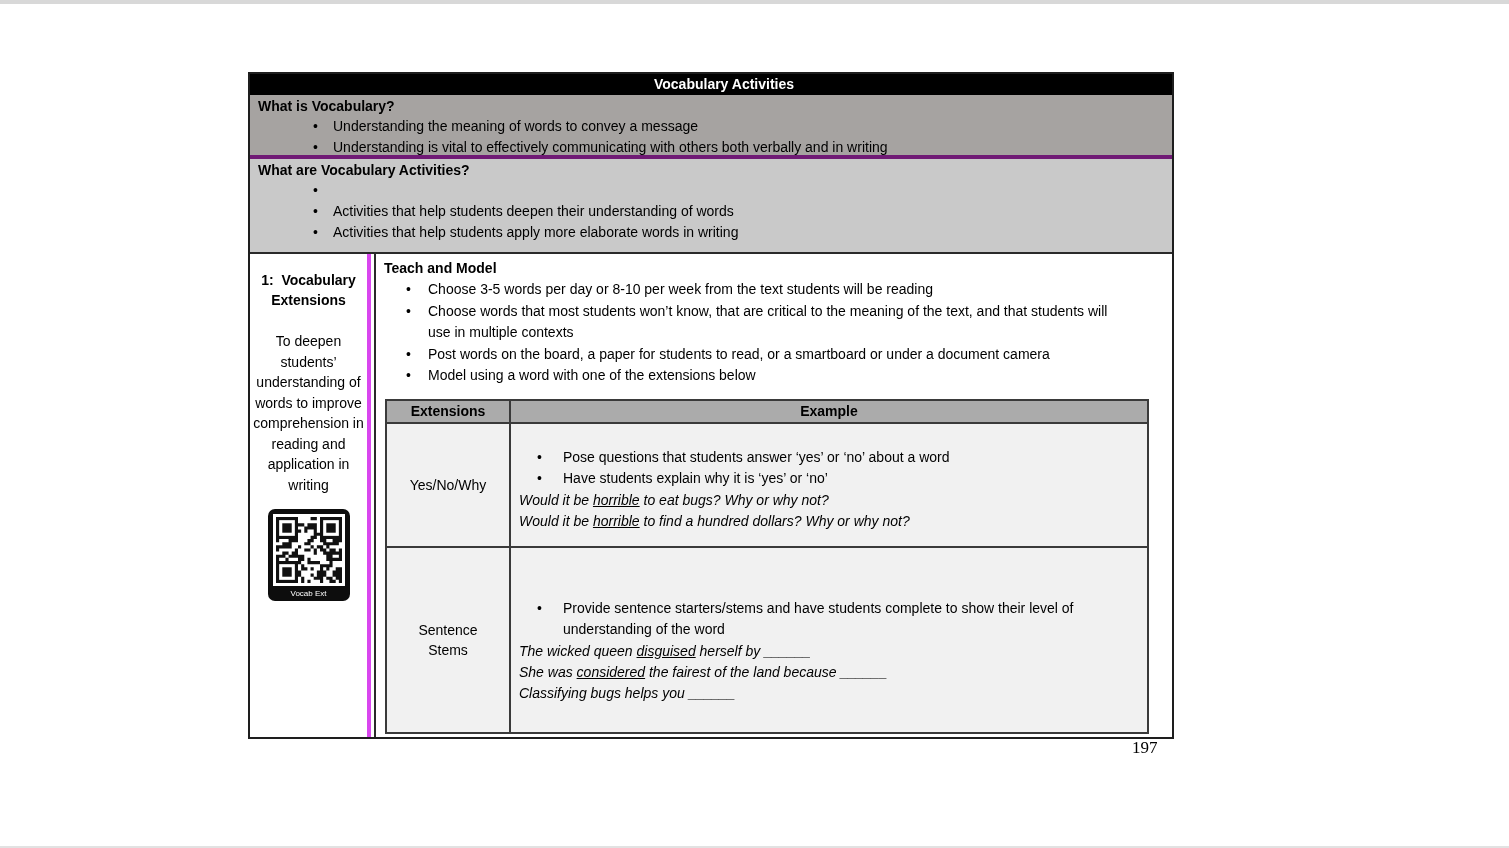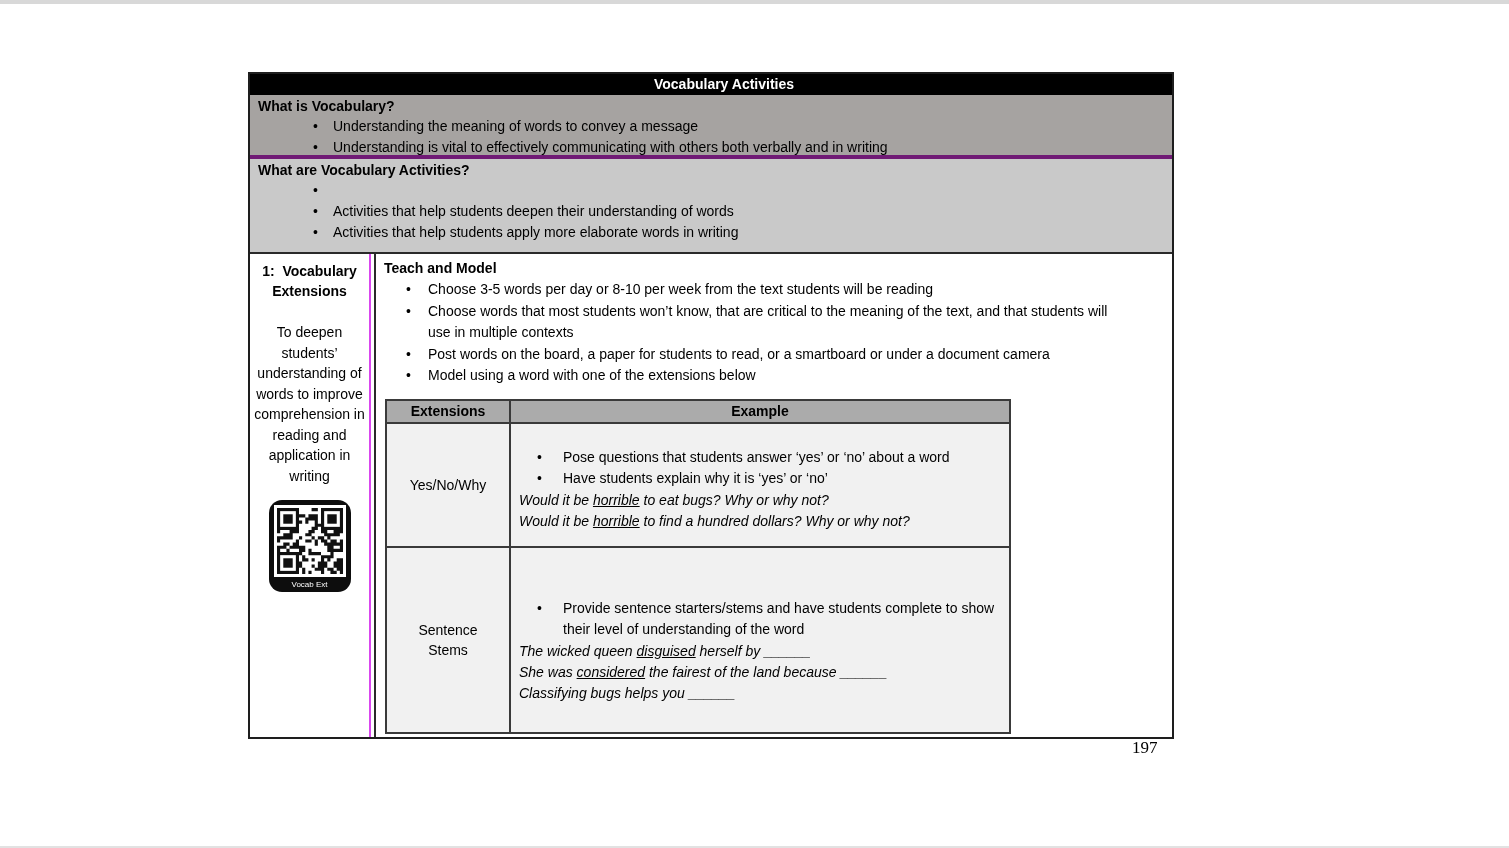--- a/index.html
+++ b/index.html
@@ -25,38 +25,38 @@
   .sec { padding: 1px 8px 0; }
   .sec-heading { font-size: 14px; font-weight: bold; line-height: 20px; }
   .sec1 { height: 64px; background: #a6a3a1; border-bottom: 4px solid #701a75; }
   .sec2 { height: 95px; background: #c9c9c9; border-bottom: 2px solid #2a2a2a; }
 
   .b-row { display: flex; line-height: 21px; font-size: 14px; }
   .sec .b-row .dot { margin-left: 55px; width: 20px; text-align: left; }
   .dot { flex: none; }
 
   .body-row { display: flex; height: 483px; background: #fff; }
-  .left-cell { width: 121px; border-right: 2px solid #d946ef; text-align: center; padding-top: 7px; }
+  .left-cell { width: 121px; border-right: 4px solid #d946ef; text-align: center; padding-top: 16px; }
   .cell-gap { width: 3px; }
   .right-cell { flex: 1; border-left: 2px solid #2a2a2a; padding: 3px 8px 0; }
 
   .act-title { font-weight: bold; font-size: 14px; line-height: 20px; }
   .act-desc { margin-top: 21px; font-size: 14px; line-height: 20.5px; padding: 0 3px; text-align: center; }
 
-  .qr-card { width: 82px; margin: 14px auto 0; background: #0d0d0d; border-radius: 13px; padding: 5px 5px 0; }
+  .qr-card { width: 82px; margin: 14px auto 0; background: #0d0d0d; border-radius: 7px; padding: 5px 5px 0; }
   .qr-white { background: #fff; width: 72px; height: 72px; padding: 3px; }
   .qr-label { color: #fff; font-size: 8px; line-height: 15px; text-align: center; }
 
   .tm-heading { font-size: 14px; font-weight: bold; line-height: 22px; }
   .tm .b-row { line-height: 21.5px; }
   .tm .dot { margin-left: 22px; width: 22px; }
   .tm .b-text { max-width: 680px; }
 
   table.ext-table {
-    margin: 12px 0 0 1px; width: 626px;
+    margin: 12px 0 0 1px; width: 764px;
     border-collapse: collapse; font-size: 14px;
     border: 2px solid #262626;
   }
   .ext-table th, .ext-table td { border: 2px solid #3a3a3a; }
   .ext-table th { background: #ababab; height: 23px; font-size: 14px; text-align: center; }
   .ext-table .col-name { width: 124px; }
   .ext-table td { background: #f1f1f1; vertical-align: top; }
   .ext-table td.name { text-align: center; vertical-align: middle; font-size: 14px; line-height: 20px; }
   .row-yesno { height: 124px; }
   .row-stems { height: 186px; }

